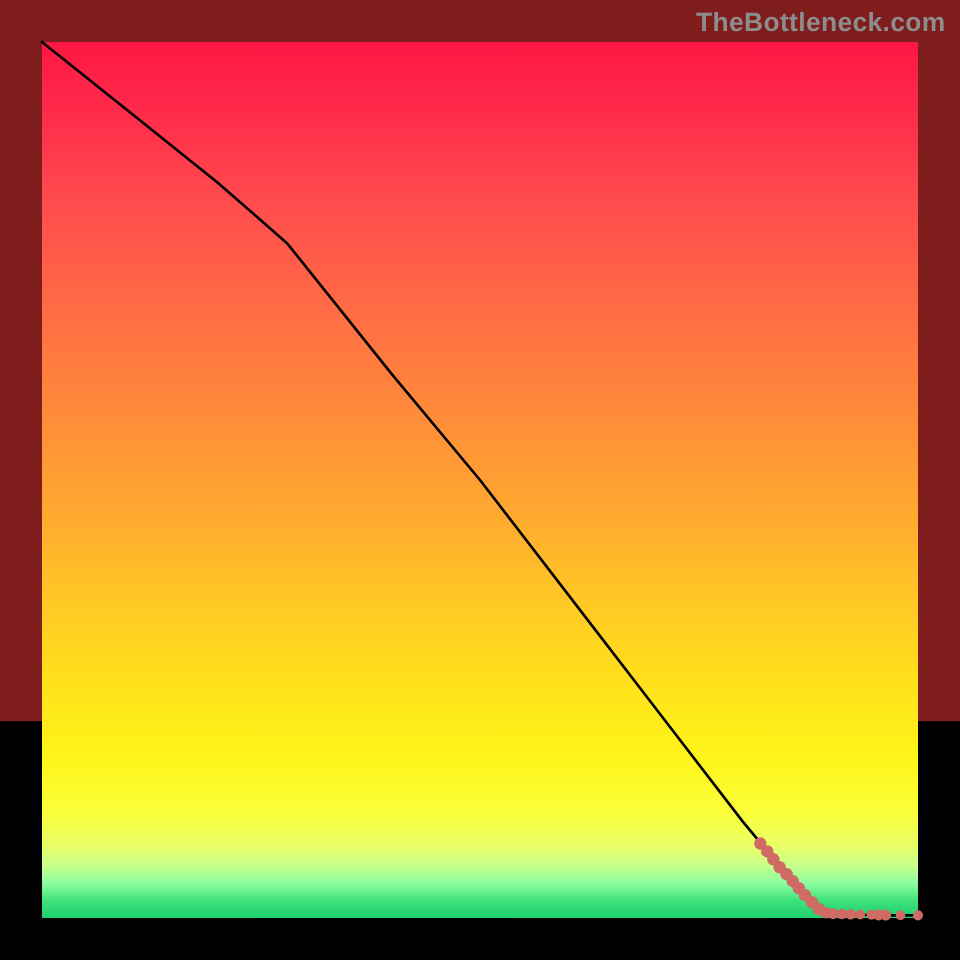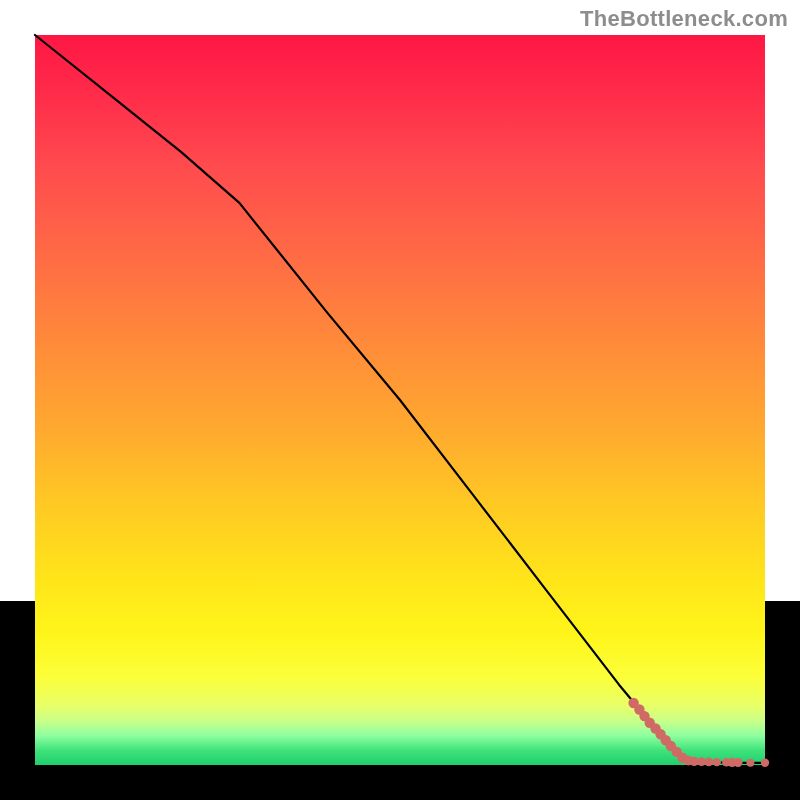--- a/index.html
+++ b/index.html
@@ -8,21 +8,21 @@
     width: 800px;
     height: 800px;
     background: #000;
     overflow: hidden;
     font-family: Arial, Helvetica, sans-serif;
   }
   .frame {
     position: relative;
     width: 800px;
     height: 601px;
-    background: #ffffff;
+    background: #7f1d1d;
   }
   .plot {
     position: absolute;
     left: 35px;
     top: 35px;
     width: 730px;
     height: 730px;
     
     background: linear-gradient(
       to bottom,

